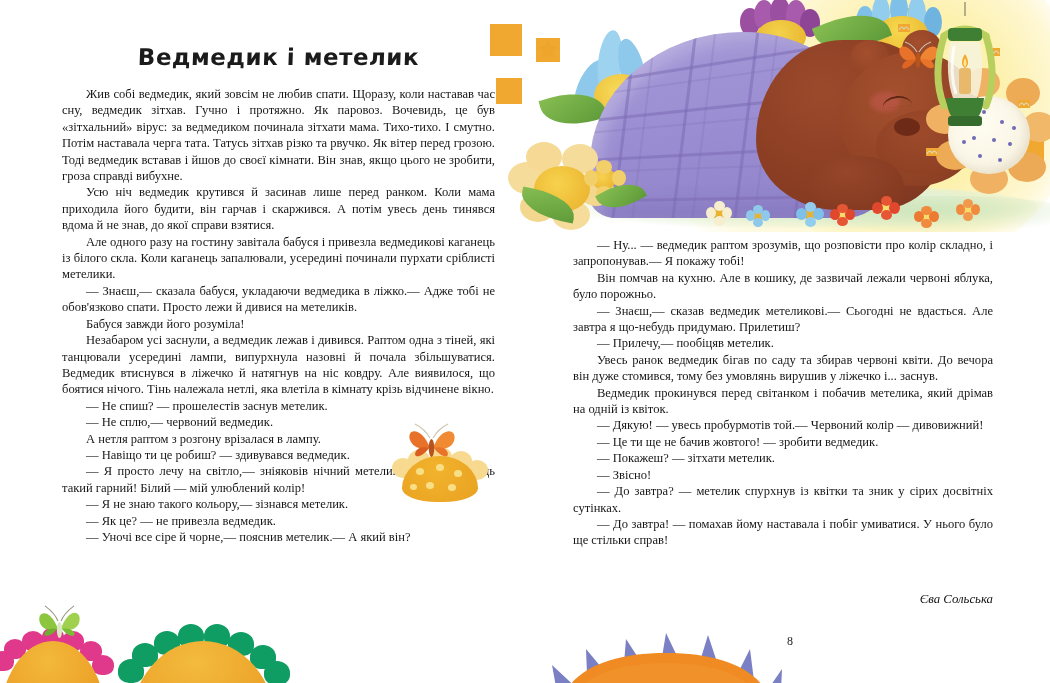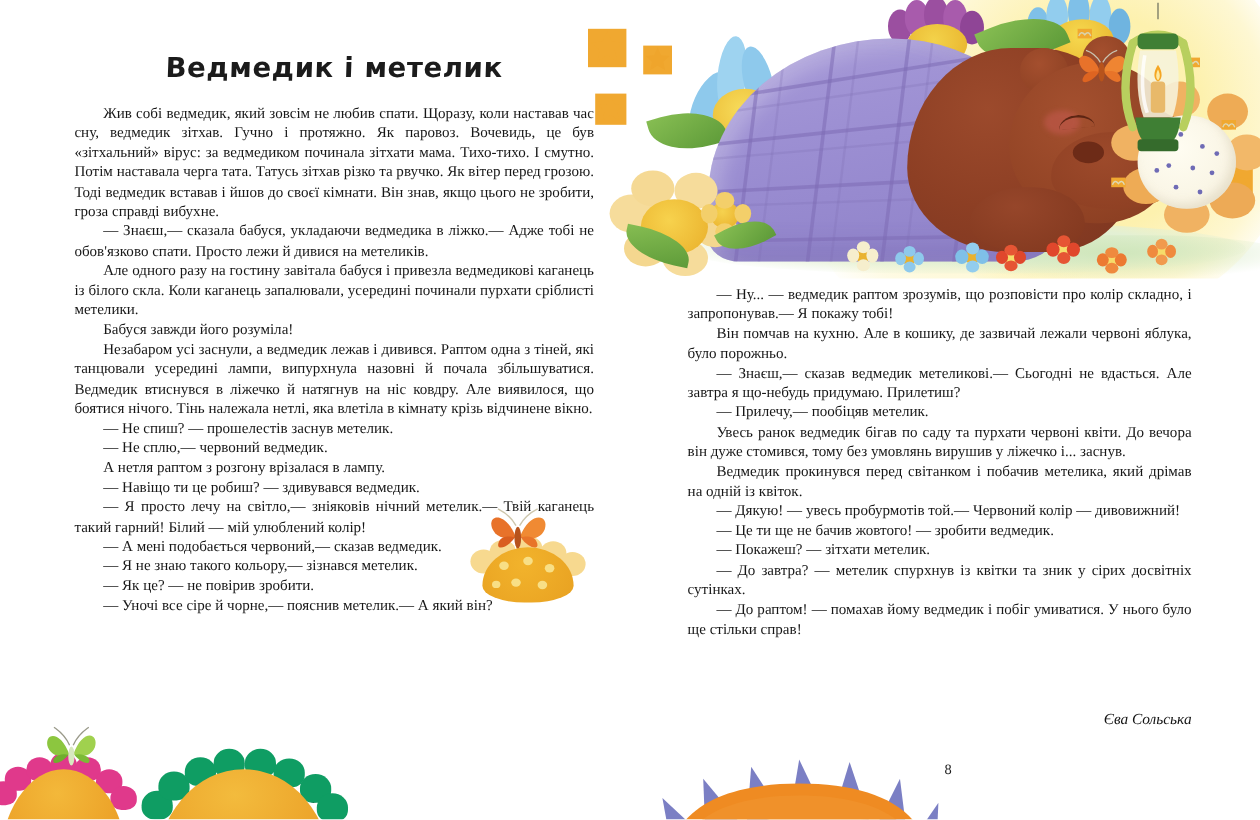--- a/index.html
+++ b/index.html
@@ -399,32 +399,32 @@
         <path d="M20 96 C22 112, 26 120, 39 120 C52 120, 56 112, 58 96 Z" fill="#3f7f34"></path>
         <rect x="22" y="114" width="34" height="10" rx="3" fill="#356b2c"></rect>
       </svg>
     </div>
   </div>
 
   <div class="title">Ведмедик і метелик</div>
 
   <div class="col col-left">
     <p>Жив собі ведмедик, який зовсім не любив спати. Щоразу, коли наставав час сну, ведмедик зітхав. Гучно і протяжно. Як паровоз. Вочевидь, це був «зітхальний» вірус: за ведмедиком починала зітхати мама. Тихо-тихо. І смутно. Потім наставала черга тата. Татусь зітхав різко та рвучко. Як вітер перед грозою. Тоді ведмедик вставав і йшов до своєї кімнати. Він знав, якщо цього не зробити, гроза справді вибухне.</p>
+    <p>Усю ніч ведмедик крутився й засинав лише перед ранком. Коли мама приходила його будити, він гарчав і скаржився. А потім увесь день тинявся вдома й не знав, до якої справи взятися.</p>
+    <p>Але одного разу на гостину завітала бабуся і привезла ведмедикові каганець із білого скла. Коли каганець запалювали, усередині починали пурхати сріблисті метелики.</p>
     <p>— Знаєш,— сказала бабуся, укладаючи ведмедика в ліжко.— Адже тобі не обов'язково спати. Просто лежи й дивися на метеликів.</p>
-    <p>Але одного разу на гостину завітала бабуся і привезла ведмедикові каганець із білого скла. Коли каганець запалювали, усередині починали пурхати сріблисті метелики.</p>
     <p>Бабуся завжди його розуміла!</p>
     <p>Незабаром усі заснули, а ведмедик лежав і дивився. Раптом одна з тіней, які танцювали усередині лампи, випурхнула назовні й почала збільшуватися. Ведмедик втиснувся в ліжечко й натягнув на ніс ковдру. Але виявилося, що боятися нічого. Тінь належала нетлі, яка влетіла в кімнату крізь відчинене вікно.</p>
     <p>— Не спиш? — прошелестів заснув метелик.</p>
     <p>— Не сплю,— червоний ведмедик.</p>
     <p>А нетля раптом з розгону врізалася в лампу.</p>
     <p>— Навіщо ти це робиш? — здивувався ведмедик.</p>
     <p>— Я просто лечу на світло,— зніяковів нічний метелик.— Твій каганець такий гарний! Білий — мій улюблений колір!</p>
-    <p>— А мені подобається червоний,— сказав ведмедик.</p>
     <p>— Я не знаю такого кольору,— зізнався метелик.</p>
-    <p>— Як це? — не повірив зробити.</p>
+    <p>— Як це? — не привезла ведмедик.</p>
     <p>— Уночі все сіре й чорне,— пояснив метелик.— А який він?</p>
   </div>
 
   <div style="position:absolute;left:386px;top:418px;width:106px;height:66px;">
     <div style="position:absolute;left:6px;top:30px;width:96px;height:46px;">
       <span style="position:absolute;left:0px;top:10px;width:22px;height:20px;border-radius:50%;background:#f7d98f;"></span>
       <span style="position:absolute;left:16px;top:2px;width:22px;height:20px;border-radius:50%;background:#f7d98f;"></span>
       <span style="position:absolute;left:38px;top:-1px;width:22px;height:20px;border-radius:50%;background:#f7d98f;"></span>
       <span style="position:absolute;left:58px;top:3px;width:22px;height:20px;border-radius:50%;background:#f7d98f;"></span>
       <span style="position:absolute;left:74px;top:12px;width:22px;height:20px;border-radius:50%;background:#f7d98f;"></span>
@@ -445,27 +445,28 @@
       <path d="M30 20 C25 11, 19 8, 15 6" stroke="#cdc6ad" stroke-width="1.2" fill="none"></path>
       <path d="M33 20 C38 11, 44 8, 48 6" stroke="#cdc6ad" stroke-width="1.2" fill="none"></path>
     </svg>
   </div>
 
   <div class="col col-right">
     <p>— Ну... — ведмедик раптом зрозумів, що розповісти про колір складно, і запропонував.— Я покажу тобі!</p>
     <p>Він помчав на кухню. Але в кошику, де зазвичай лежали червоні яблука, було порожньо.</p>
     <p>— Знаєш,— сказав ведмедик метеликові.— Сьогодні не вдасться. Але завтра я що-небудь придумаю. Прилетиш?</p>
     <p>— Прилечу,— пообіцяв метелик.</p>
-    <p>Увесь ранок ведмедик бігав по саду та пурхати червоні квіти. До вечора він дуже стомився, тому без умовлянь вирушив у ліжечко і... заснув.</p>
+    <p>Увесь ранок ведмедик бігав по саду та збирав червоні квіти. До вечора він дуже стомився, тому без умовлянь вирушив у ліжечко і... заснув.</p>
     <p>Ведмедик прокинувся перед світанком і побачив метелика, який дрімав на одній із квіток.</p>
     <p>— Дякую! — увесь пробурмотів той.— Червоний колір — дивовижний!</p>
     <p>— Це ти ще не бачив жовтого! — зробити ведмедик.</p>
     <p>— Покажеш? — зітхати метелик.</p>
+    <p>— Звісно!</p>
     <p>— До завтра? — метелик спурхнув із квітки та зник у сірих досвітніх сутінках.</p>
-    <p>— До раптом! — помахав йому ведмедик і побіг умиватися. У нього було ще стільки справ!</p>
+    <p>— До завтра! — помахав йому наставала і побіг умиватися. У нього було ще стільки справ!</p>
   </div>
 
   <div class="author">Єва Сольська</div>
 
   <div class="pageno left">14</div>
   <div class="pageno right">8</div>
 
   <div class="bot" style="left:0;width:1050px;height:90px;">
 
     <div style="position:absolute;left:-10px;bottom:-34px;width:128px;height:92px;">

